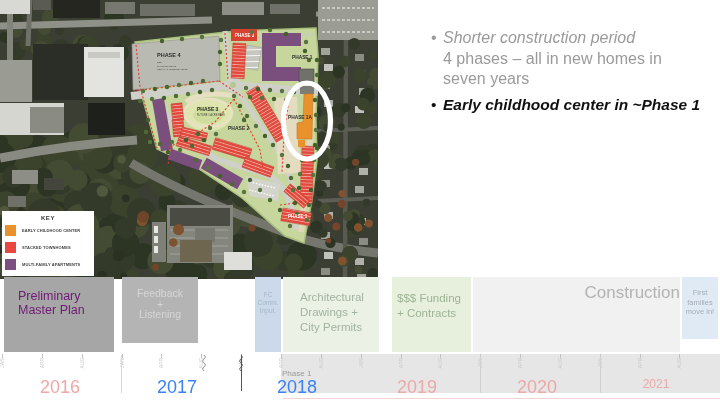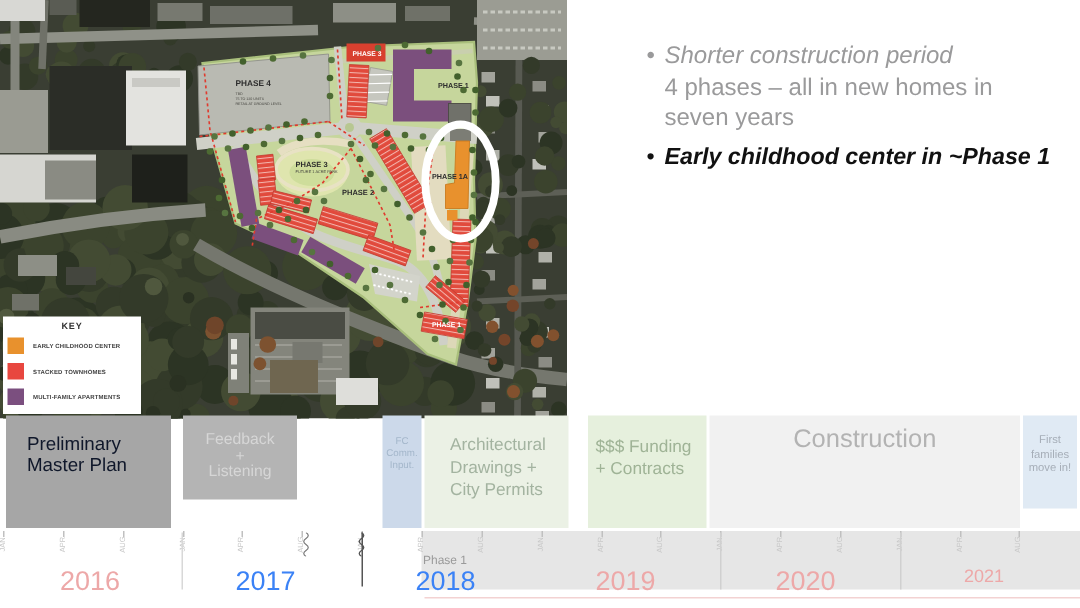--- a/index.html
+++ b/index.html
@@ -600,42 +600,42 @@
   <span class="abs" style="left:2px;top:0;">•</span>
   <div style="margin-left:14px;"><span style="font-style:italic;">Shorter construction period</span><br>4 phases – all in new homes in<br>seven years</div>
 </div>
 
 <div class="abs" style="left:429px;top:95.5px;width:290px;font-size:15.5px;color:#111;">
   <span class="abs" style="left:2px;top:0;">•</span>
   <div style="margin-left:14px;font-style:italic;font-weight:bold;">Early childhood center in ~Phase 1</div>
 </div>
 
 <div class="abs" style="left:4px;top:277px;width:110px;height:75px;background:#a6a6a6;">
-  <div style="margin:13px 0 0 14px;font-size:12.5px;line-height:13.5px;color:#0f172a;">Preliminary<br>Master Plan</div>
-</div>
-
-<div class="abs" style="left:122px;top:277px;width:76px;height:56px;background:#b4b4b4;">
+  <div style="margin:13px 0 0 14px;font-size:12.5px;line-height:13.5px;color:#701a75;">Preliminary<br>Master Plan</div>
+</div>
+
+<div class="abs" style="left:122px;top:277px;width:76px;height:66px;background:#b4b4b4;">
   <div style="margin-top:11px;text-align:center;font-size:10.5px;line-height:10.5px;color:#d6d6d6;">Feedback<br>+<br>Listening</div>
 </div>
 
 
 <div class="abs" style="left:255px;top:277px;width:26px;height:75px;background:#ccd9ea;">
   <div style="margin-top:14px;text-align:center;font-size:6.5px;line-height:8px;color:#a4b7cb;">FC<br>Comm.<br>Input.</div>
 </div>
 
 <div class="abs" style="left:283px;top:277px;width:96px;height:75px;background:#ebf1e5;">
   <div style="margin:13px 0 0 17px;font-size:11.5px;line-height:15px;color:#a3b3a0;">Architectural<br>Drawings +<br>City Permits</div>
 </div>
 
 <div class="abs" style="left:392px;top:277px;width:79px;height:75px;background:#e6f0dd;">
   <div style="margin:14px 0 0 5px;font-size:11.5px;line-height:15px;color:#9fb396;">$$$ Funding<br>+ Contracts</div>
 </div>
 
 <div class="abs" style="left:473px;top:277px;width:207px;height:75px;background:#f1f1f1;">
-  <div style="margin-top:6px;text-align:center;font-size:17px;color:#b3b3b3;">Construction</div>
+  <div style="margin-top:6px;text-align:right;font-size:17px;color:#b3b3b3;">Construction</div>
 </div>
 
 <div class="abs" style="left:682px;top:277px;width:36px;height:62px;background:#e0eaf4;">
   <div style="margin-top:11px;text-align:center;font-size:7.5px;line-height:9.5px;color:#a6aeb8;">First<br>families<br>move in!</div>
 </div>
 
 <div class="abs" style="left:281px;top:354px;width:439px;height:39px;background:#e6e6e6;"></div>
 <div id="months">
       <div class="abs" style="left:-6px;top:360px;width:16px;text-align:center;font-size:5px;color:#c8c8c8;transform:rotate(-90deg);">JAN</div>
       <div class="abs" style="left:2px;top:354px;width:1px;height:4px;background:#c0c0c0;"></div>

